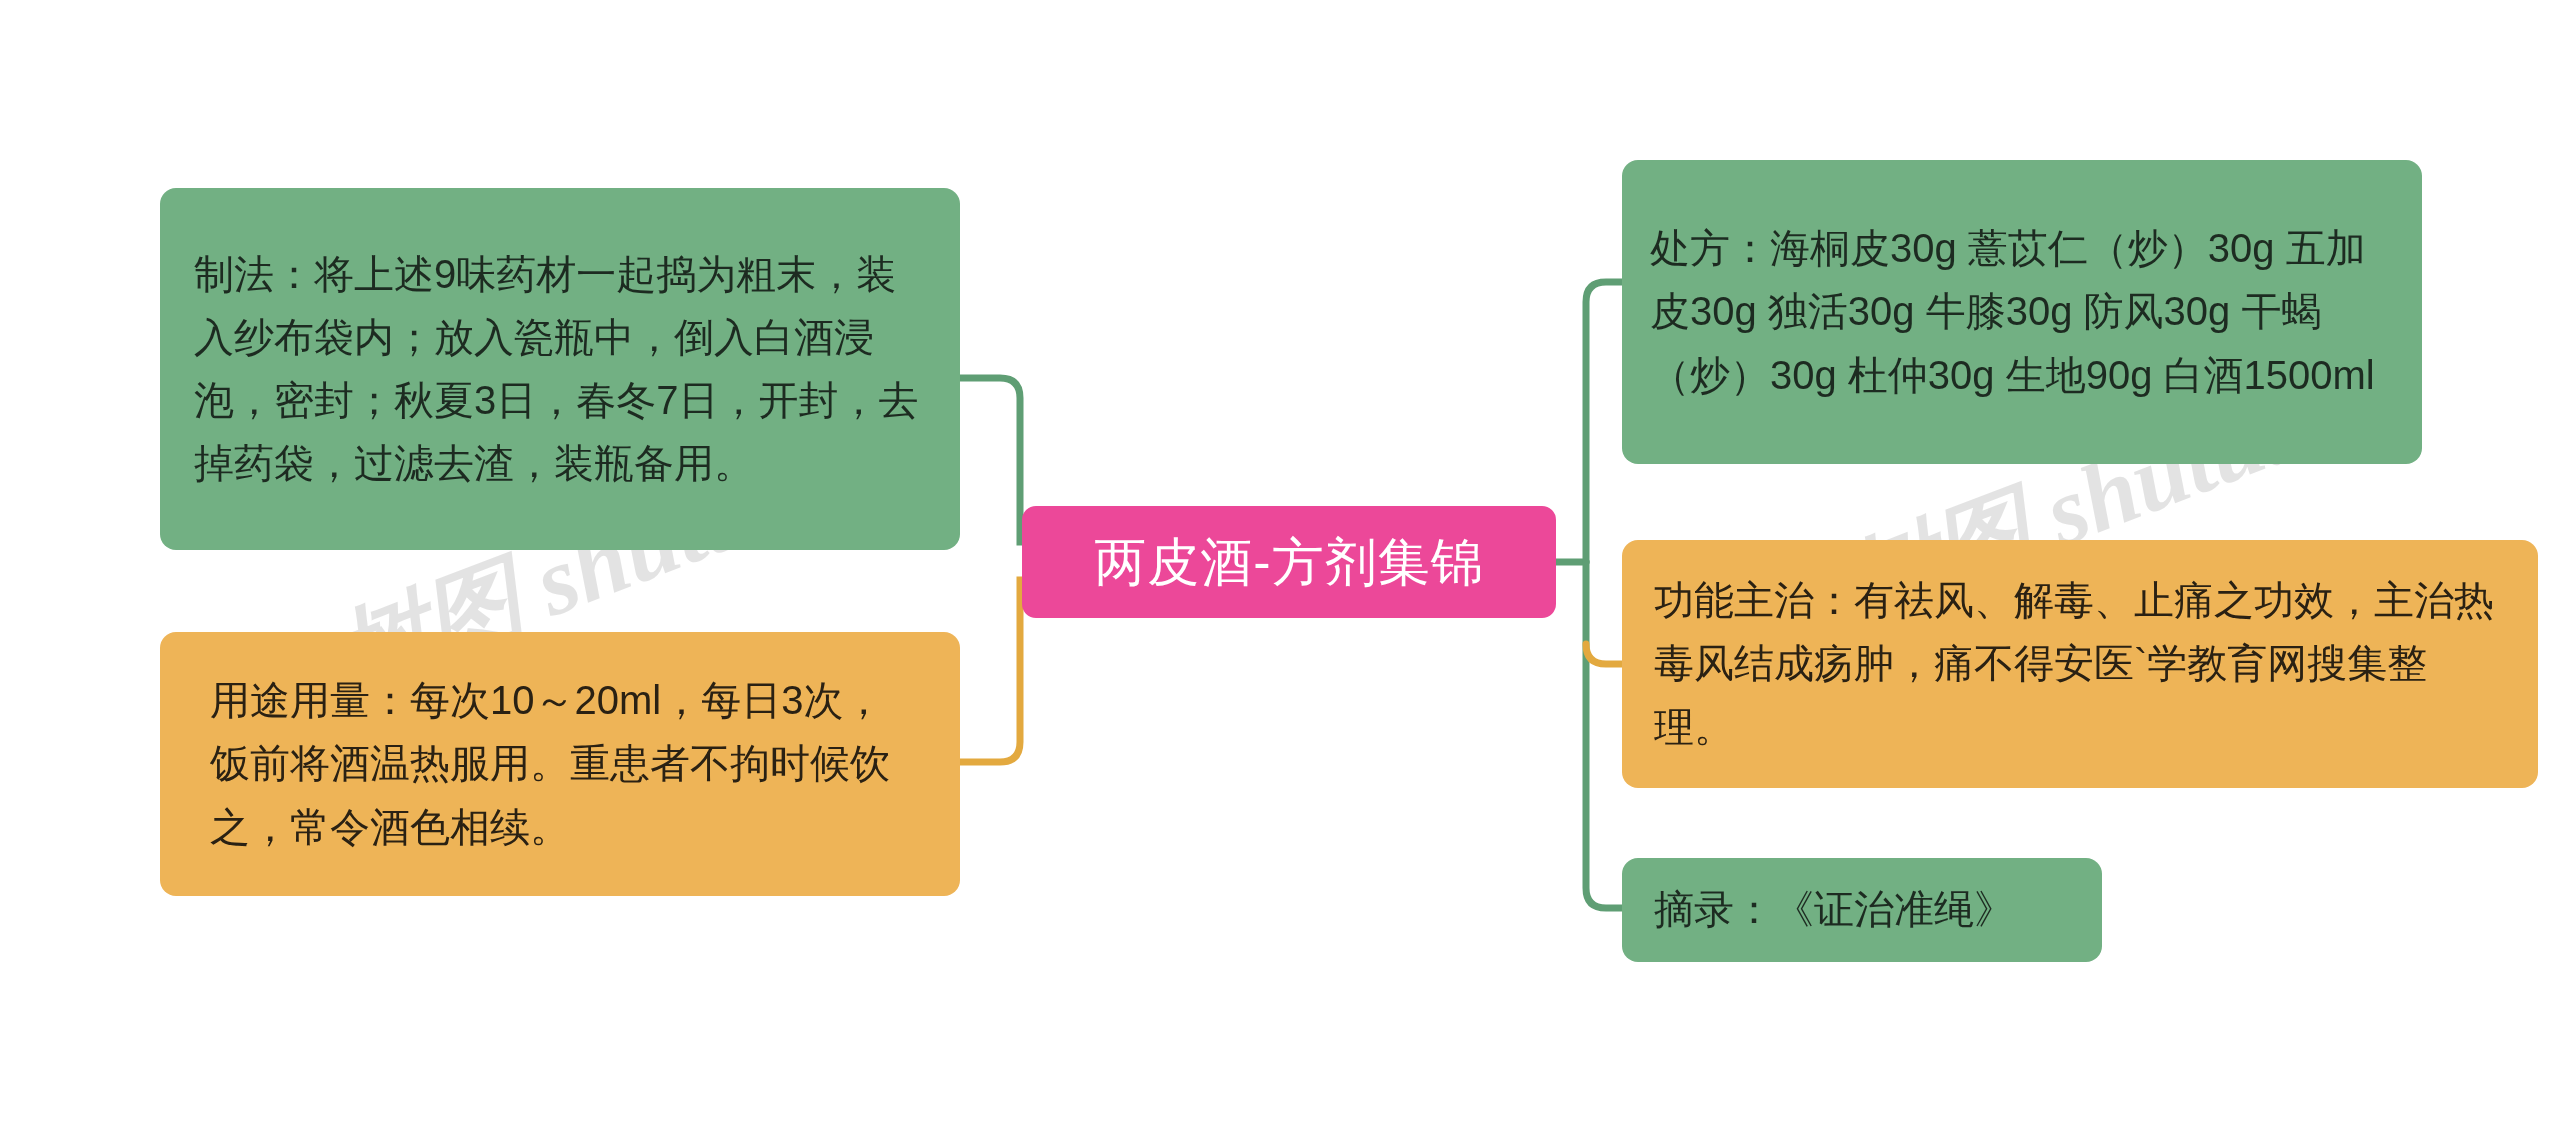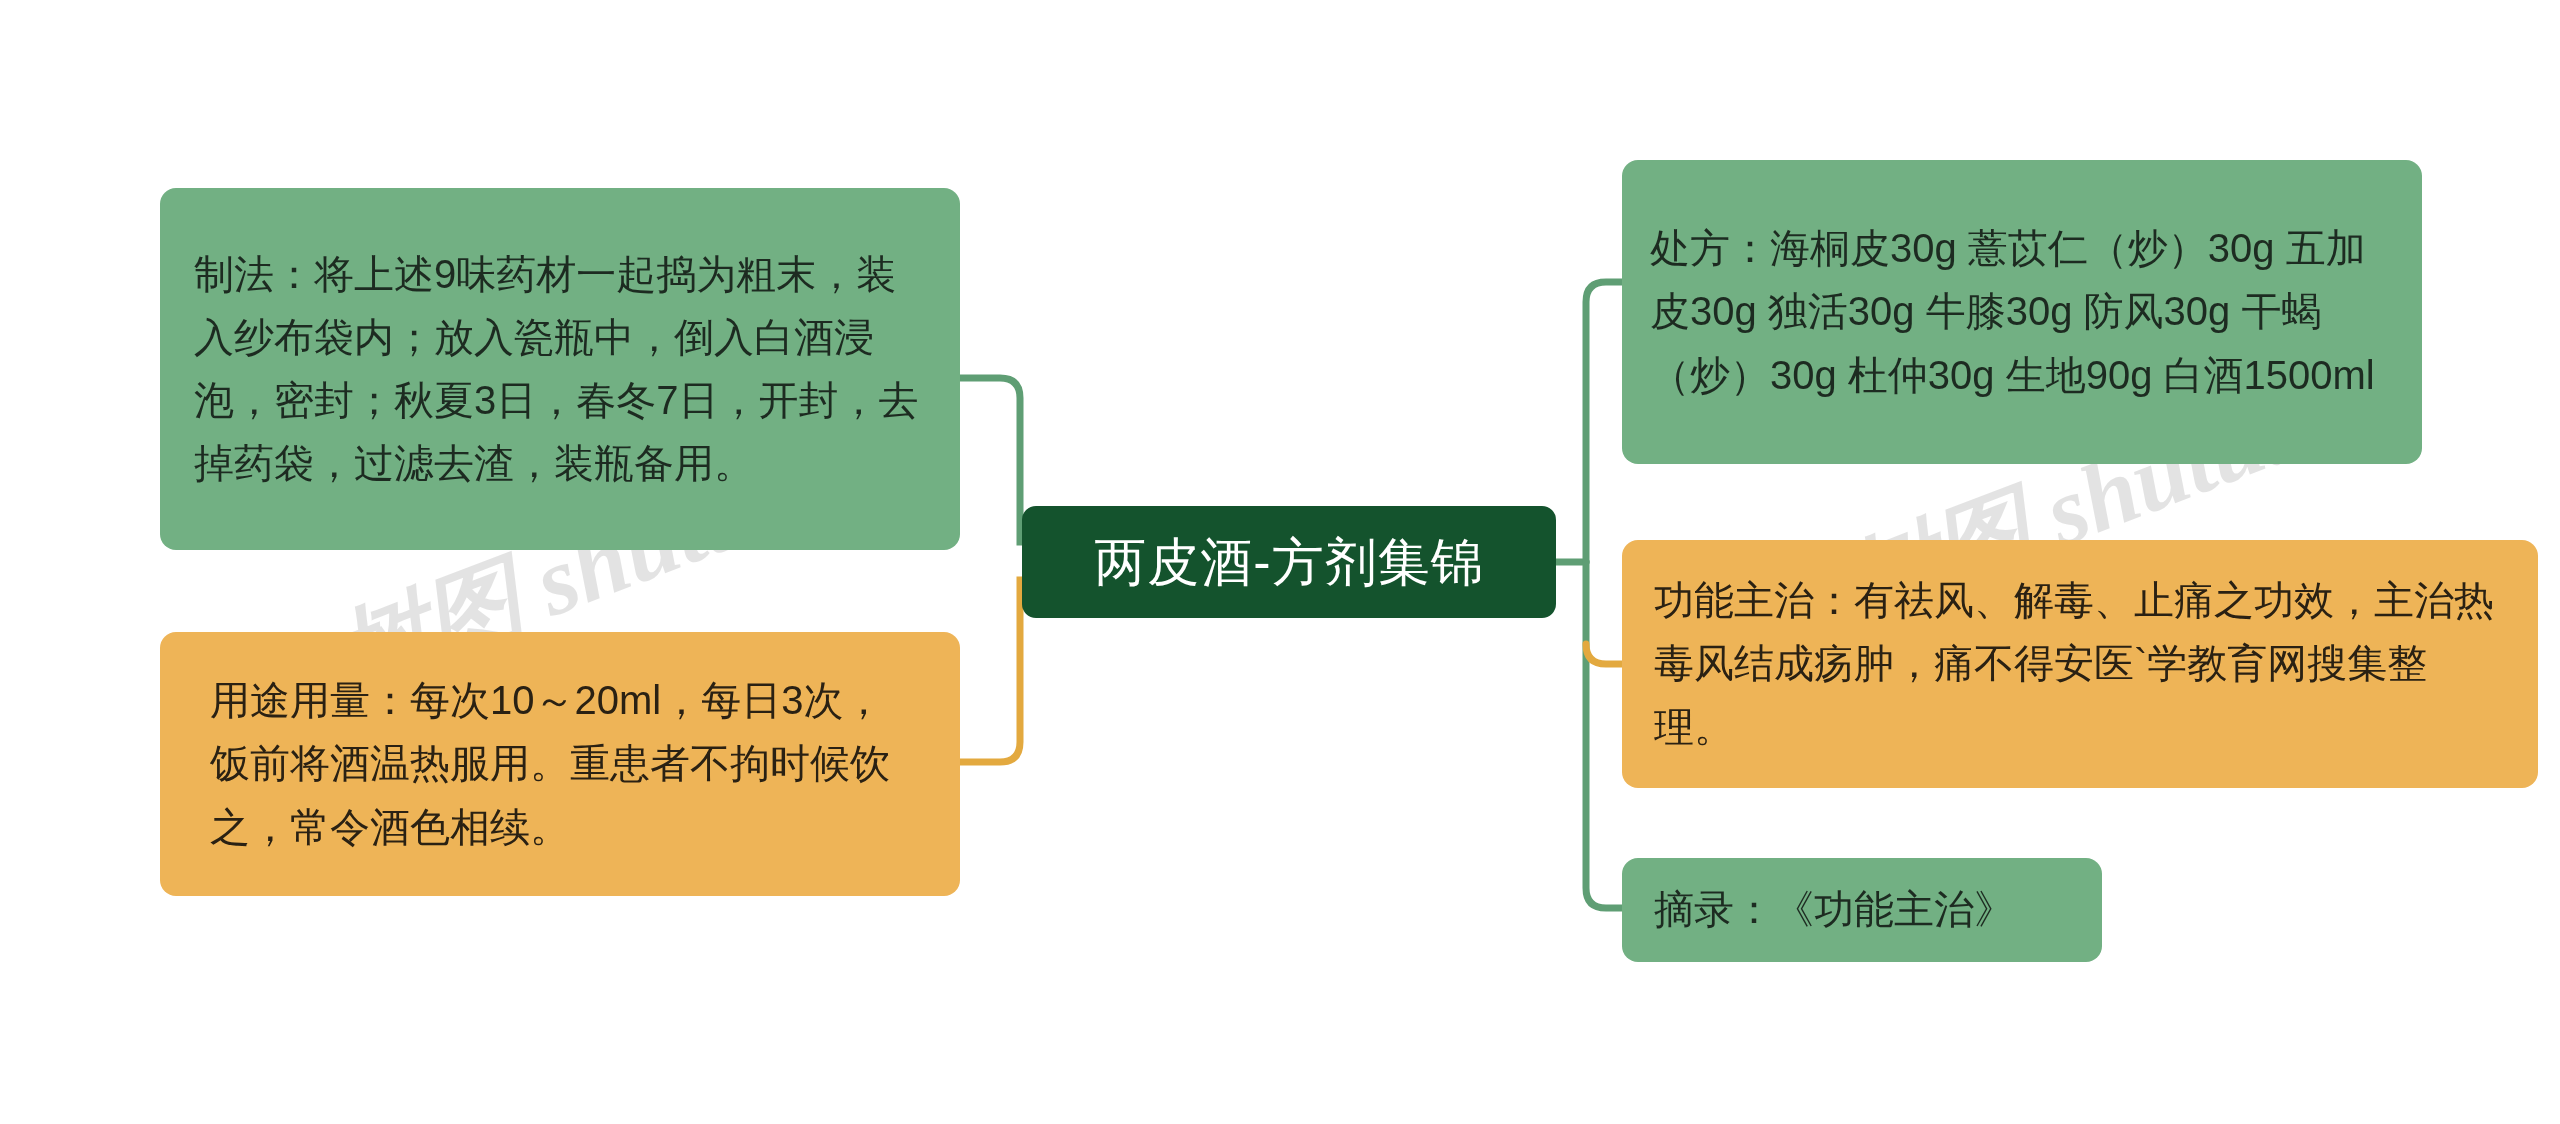--- a/index.html
+++ b/index.html
@@ -44,21 +44,21 @@
 
   .node-green {
     background: #72b083;
     color: #1d2b21;
   }
   .node-orange {
     background: #eeb457;
     color: #2a2113;
   }
   .node-root {
-    background: #14532d;
+    background: #ec4899;
     color: #ffffff;
     border-radius: 14px;
     justify-content: flex-start;
   }
 
   
   #node-zhifa {
     left: 160px;
     top: 188px;
     width: 800px;
@@ -173,16 +173,16 @@
 
   <div class="node node-green" id="node-chufang">
     <span class="node-text">处方：海桐皮30g 薏苡仁（炒）30g 五加皮30g 独活30g 牛膝30g 防风30g 干蝎（炒）30g 杜仲30g 生地90g 白酒1500ml</span>
   </div>
 
   <div class="node node-orange" id="node-gongneng">
     <span class="node-text">功能主治：有祛风、解毒、止痛之功效，主治热毒风结成疡肿，痛不得安医`学教育网搜集整理。</span>
   </div>
 
   <div class="node node-green" id="node-zhailu">
-    <span class="node-text">摘录：《功能主治》</span>
+    <span class="node-text">摘录：《证治准绳》</span>
   </div>
 
 </div>
 
 </body></html>

